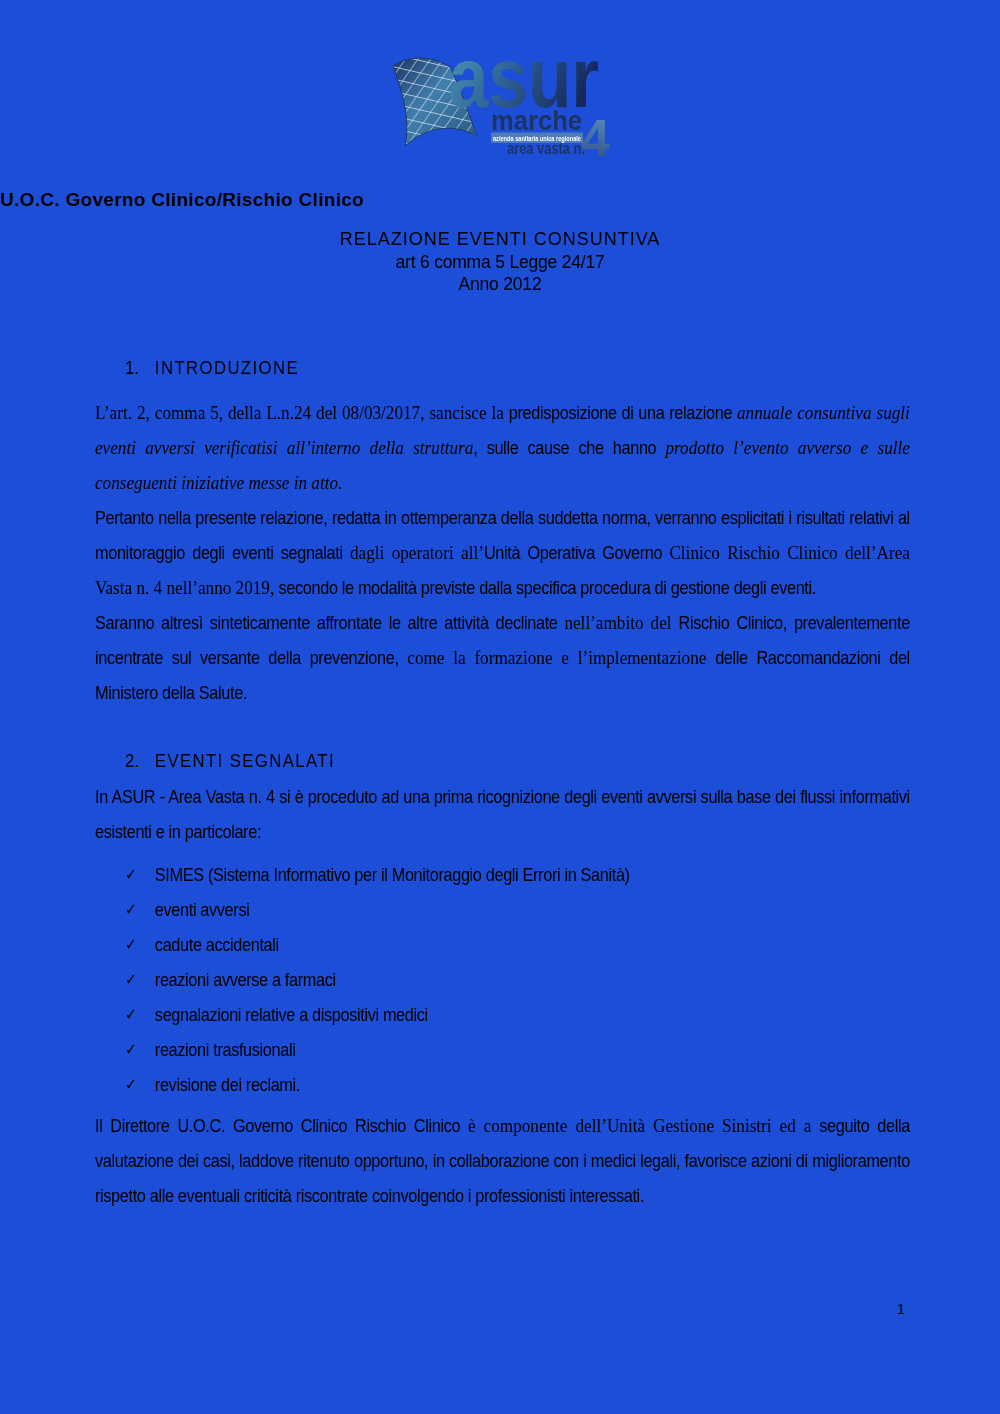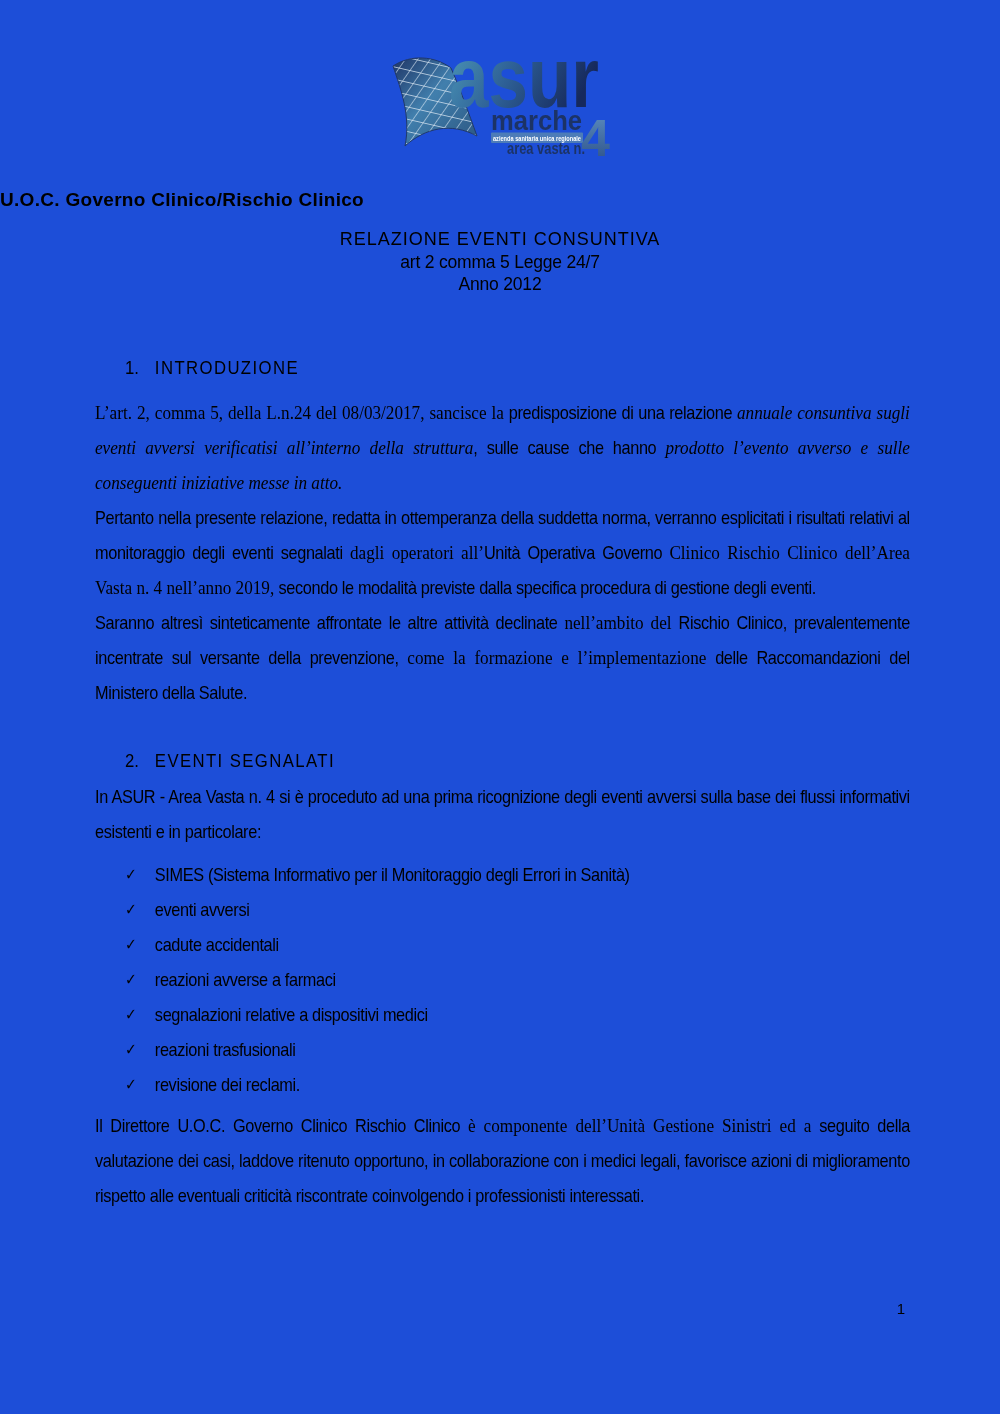--- a/index.html
+++ b/index.html
@@ -69,21 +69,21 @@
       <text x="106" y="78" font-size="27" font-weight="bold" fill="#1c3366" textLength="91" lengthAdjust="spacingAndGlyphs">marche</text>
       <rect x="106" y="80.5" width="92" height="10.5" rx="1" fill="#4d7cb8"></rect>
       <text x="152" y="88.5" font-size="6.7" font-weight="bold" fill="#ffffff" text-anchor="middle" textLength="88" lengthAdjust="spacingAndGlyphs">azienda sanitaria unica regionale</text>
       <text x="122" y="102" font-size="16" font-weight="bold" fill="#1c3366" textLength="78" lengthAdjust="spacingAndGlyphs">area vasta n.</text>
       <text x="196" y="104" font-size="52" font-weight="bold" fill="url(#fourGrad)">4</text>
     </svg>
   </div>
 
   <h1 class="title">U.O.C. Governo Clinico/Rischio Clinico</h1>
   <div class="sub1">RELAZIONE EVENTI CONSUNTIVA</div>
-  <div class="sub2">art 2 comma 5 Legge 24/7</div>
+  <div class="sub2">art 6 comma 5 Legge 24/17</div>
   <div class="sub3">Anno 2012</div>
 
   <main class="doc-body">
 
     <h2 class="sec">
       <span class="sec-num">1.</span>
       <span class="sec-title">INTRODUZIONE</span>
     </h2>
 
     <p class="rich"><span class="rt-serif">L’art. 2, comma 5, della L.n.24 del 08/03/2017, sancisce la </span><span class="rt-sans">predisposizione di una relazione </span><span class="rt-serif-italic">annuale consuntiva sugli eventi avversi verificatisi all’interno della struttura</span><span class="rt-sans">, sulle cause che hanno </span><span class="rt-serif-italic">prodotto l’evento avverso e sulle conseguenti iniziative messe in atto.</span></p>

